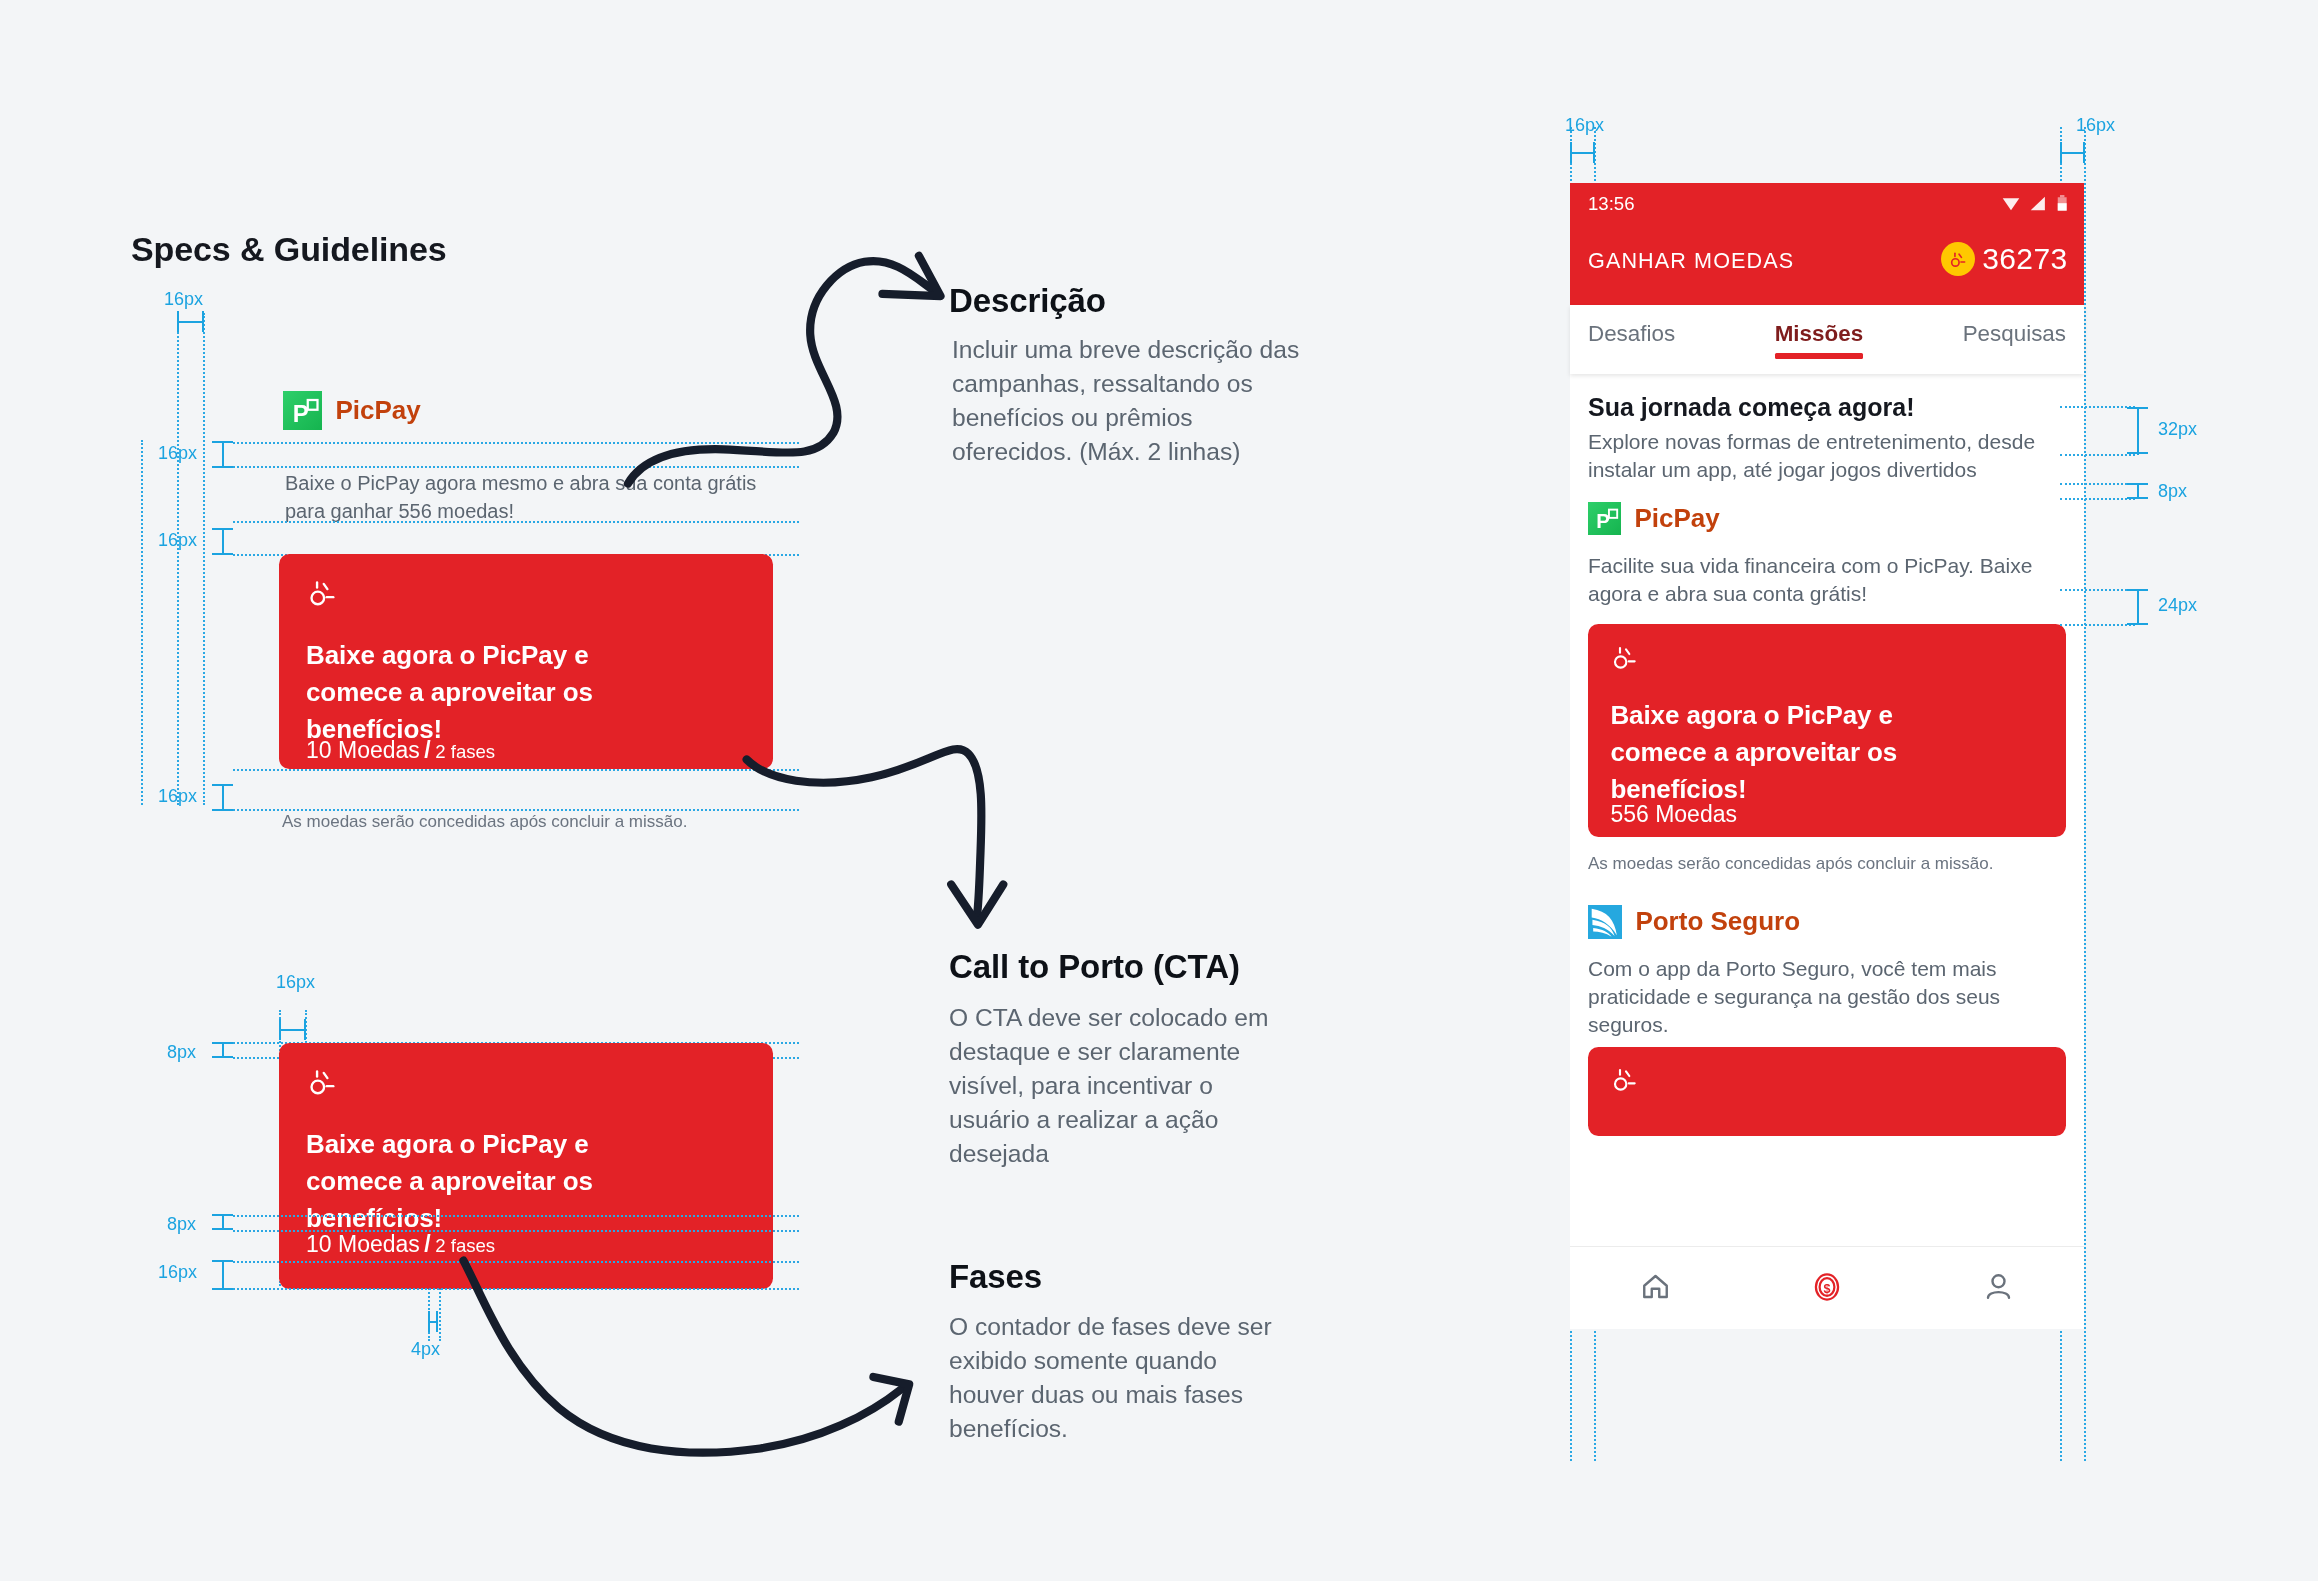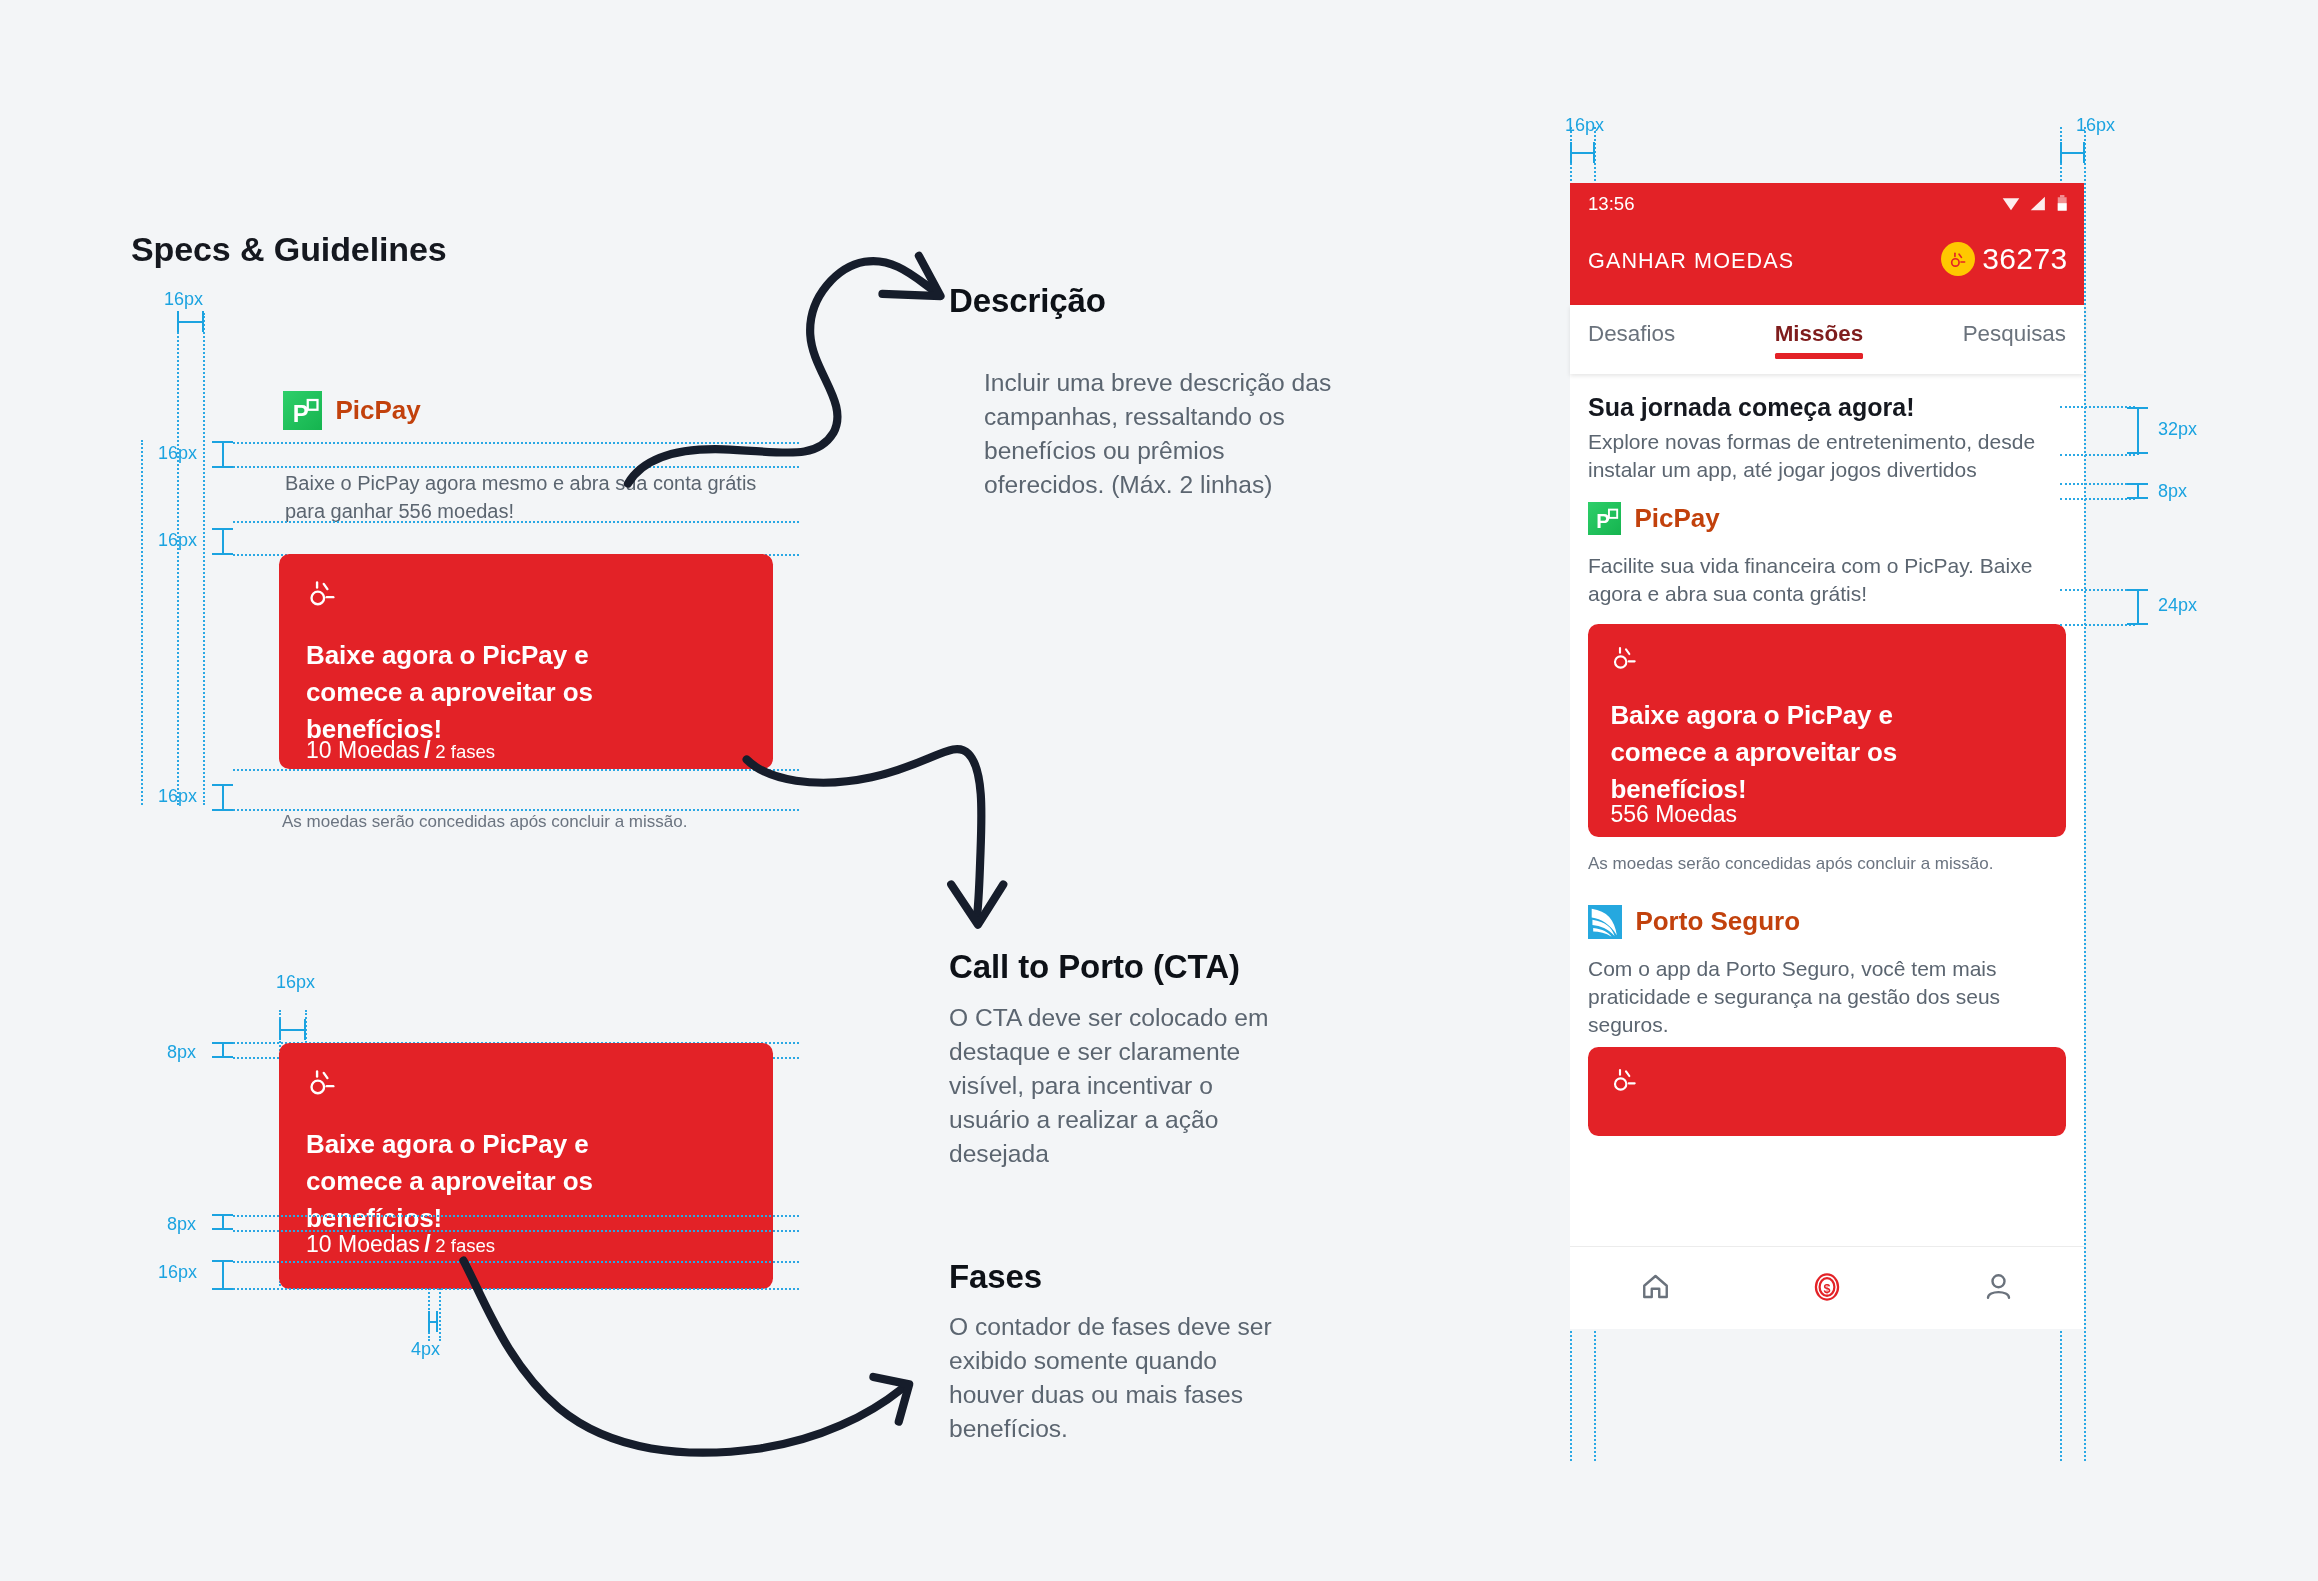--- a/index.html
+++ b/index.html
@@ -212,21 +212,21 @@
 <div class="guide-h abs" style="left:233px;top:1288px;width:566px;"></div>
 
 <div class="ibeam-h" style="left:428px;top:1311px;width:10.4px;height:21px;">
   <i style="left:0;top:0;width:2.2px;height:21px;"></i>
   <i style="left:0;top:9.7px;width:10.4px;height:2.2px;"></i>
   <i style="left:8.2px;top:0;width:2.2px;height:21px;"></i>
 </div>
 <div class="abs dim-label" style="left:411px;top:1339px;">4px</div>
 
 <div class="abs ann-title" style="left:949px;top:282px;">Descrição</div>
-<div class="abs ann-body" style="left:984px;top:333px;width:350px;margin-top:33px;">Incluir uma breve descrição das campanhas, ressaltando os benefícios ou prêmios oferecidos. (Máx. 2 linhas)</div>
+<div class="abs ann-body" style="left:952px;top:333px;width:350px;">Incluir uma breve descrição das campanhas, ressaltando os benefícios ou prêmios oferecidos. (Máx. 2 linhas)</div>
 
 <div class="abs ann-title" style="left:949px;top:948px;">Call to Porto (CTA)</div>
 <div class="abs ann-body" style="left:949px;top:1001px;width:328px;">O CTA deve ser colocado em destaque e ser claramente visível, para incentivar o usuário a realizar a ação desejada</div>
 
 <div class="abs ann-title" style="left:949px;top:1258px;">Fases</div>
 <div class="abs ann-body" style="left:949px;top:1310px;width:335px;">O contador de fases deve ser exibido somente quando houver duas ou mais fases benefícios.</div>
 
 <svg class="arrow" style="left:626px;top:238px;width:373px;height:253px;" viewBox="0 0 500 340">
   <path d="M2 330 C 20 300, 60 282, 130 284 C 210 287, 255 300, 278 262 C 300 222, 250 180, 247 130 C 244 78, 285 38, 320 32 C 360 25, 390 55, 415 72" stroke="#161d2b" stroke-width="11" fill="none" stroke-linecap="round"></path>
   <path d="M393 24 L422 78 L344 75" stroke="#161d2b" stroke-width="11" fill="none" stroke-linecap="round" stroke-linejoin="round"></path>

